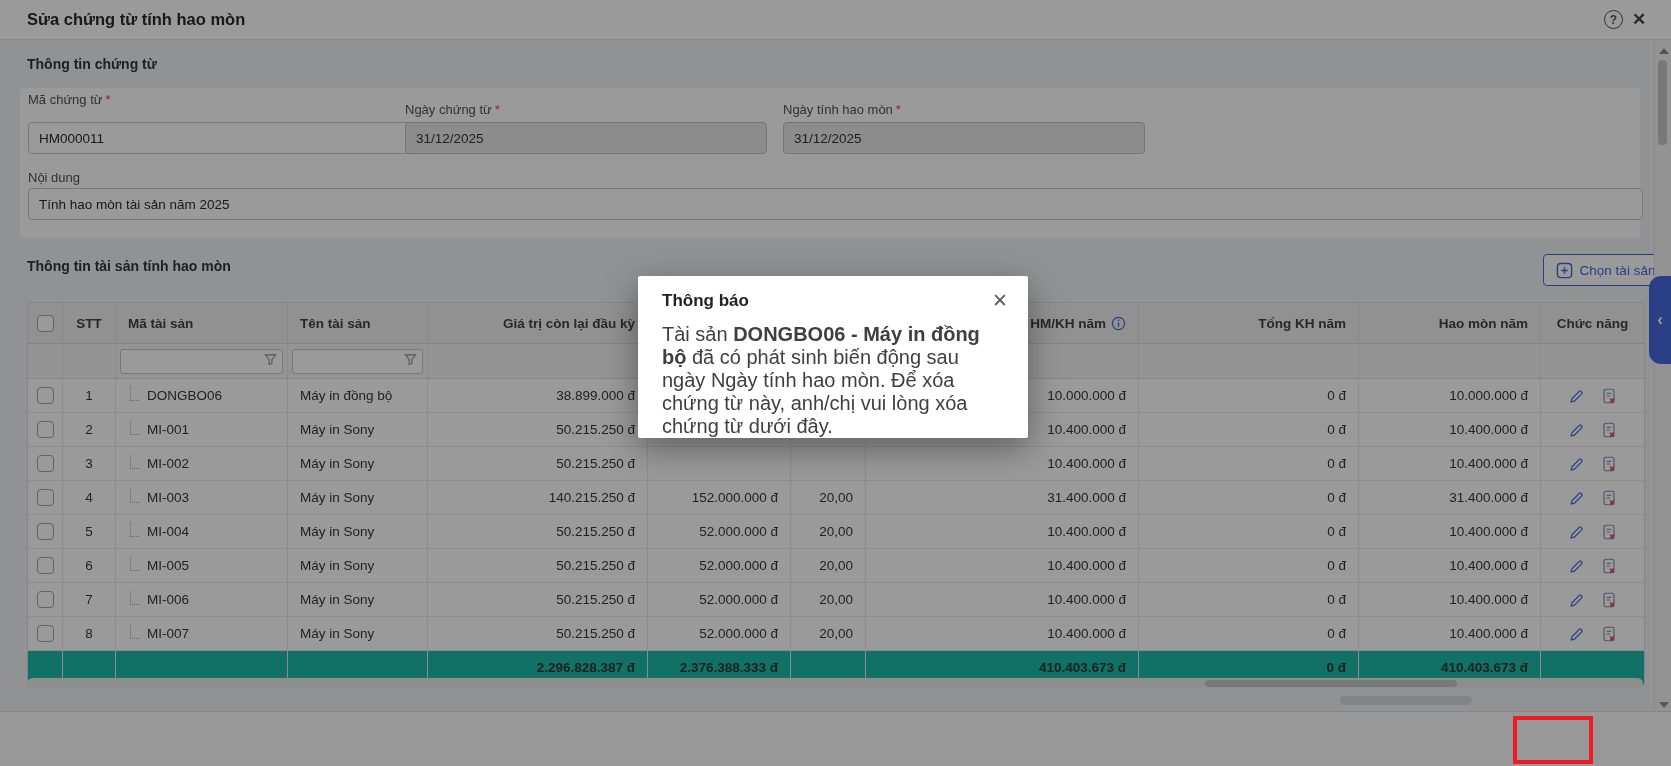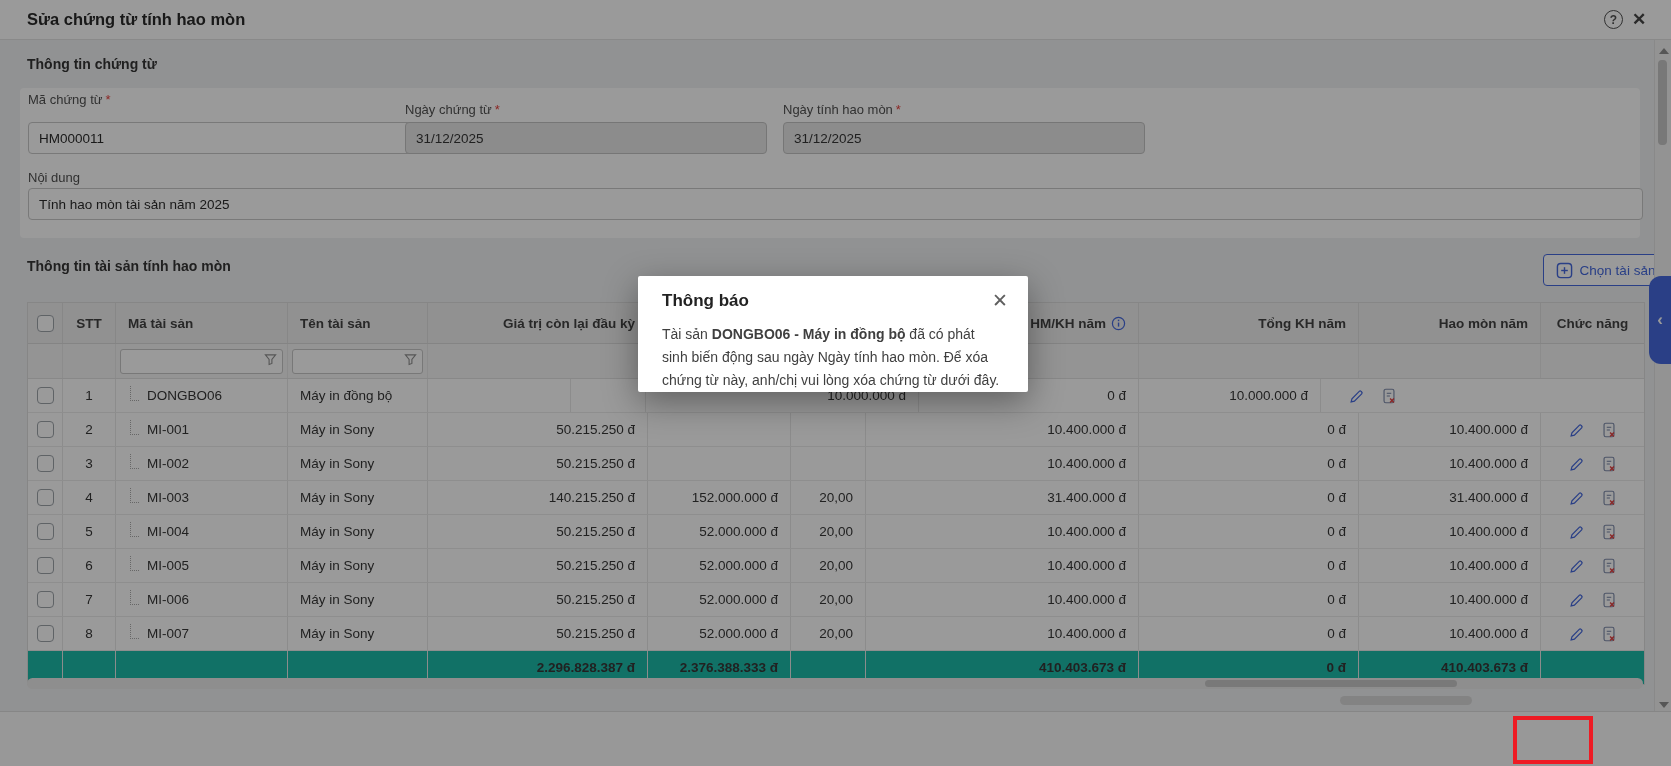--- a/index.html
+++ b/index.html
@@ -84,21 +84,21 @@
   .btn-delete{left:1525px;width:57px;background:#fdeceb;border:1px solid #d56a6a;color:#cf3030;}
   .btn-save{left:1597px;width:47px;background:#3e63dd;border:none;color:#fff;}
 
   
   .overlay{position:absolute;left:0;top:0;width:1671px;height:766px;background:rgba(15,15,15,0.42);z-index:40;}
   .modal{position:absolute;left:638px;top:276px;width:390px;background:#fff;border-radius:2px;
          box-shadow:0 10px 34px rgba(0,0,0,0.38);z-index:50;box-sizing:border-box;}
   .m-head{display:flex;justify-content:space-between;align-items:flex-start;padding:15px 20px 4px 24px;}
   .m-title{font-size:17px;font-weight:bold;color:#222;}
   .m-close{font-size:19px;color:#5f5f5f;cursor:pointer;line-height:19px;}
-  .m-body{padding:8px 24px 0;font-size:14px;line-height:23px;color:#3f3f3f;}
+  .m-body{padding:8px 24px 0;font-size:20px;line-height:23px;color:#3f3f3f;}
   .m-link{padding:11px 24px 0;font-size:14px;color:#3e63dd;cursor:pointer;}
   .m-foot{margin-top:14px;border-top:1px solid #eaeaea;padding:11px 16px 13px;display:flex;justify-content:flex-end;}
   .m-ok{background:#3e63dd;color:#fff;border:none;border-radius:4px;padding:7px 17px;font-size:13.5px;
         font-weight:bold;cursor:pointer;font-family:inherit;}
   .annotation{position:absolute;left:1513px;top:716px;width:80px;height:48px;border:4px solid #ee1b24;
               box-sizing:border-box;z-index:60;pointer-events:none;}
 </style>
 </head>
 <body>
 
@@ -209,20 +209,23 @@
           <div class="cell c1 center">
             <span>1</span>
           </div>
           <div class="cell c2">
             <span class="handle"></span>
             <span>DONGBO06</span>
           </div>
           <div class="cell c3">
             <span>Máy in đồng bộ</span>
           </div>
+          <div class="cell c4 right">
+            <span>38.899.000 đ</span>
+          </div>
           <div class="cell c5 right">
             <span></span>
           </div>
           <div class="cell c6 right">
             <span></span>
           </div>
           <div class="cell c7 right">
             <span>10.000.000 đ</span>
           </div>
           <div class="cell c8 right">

